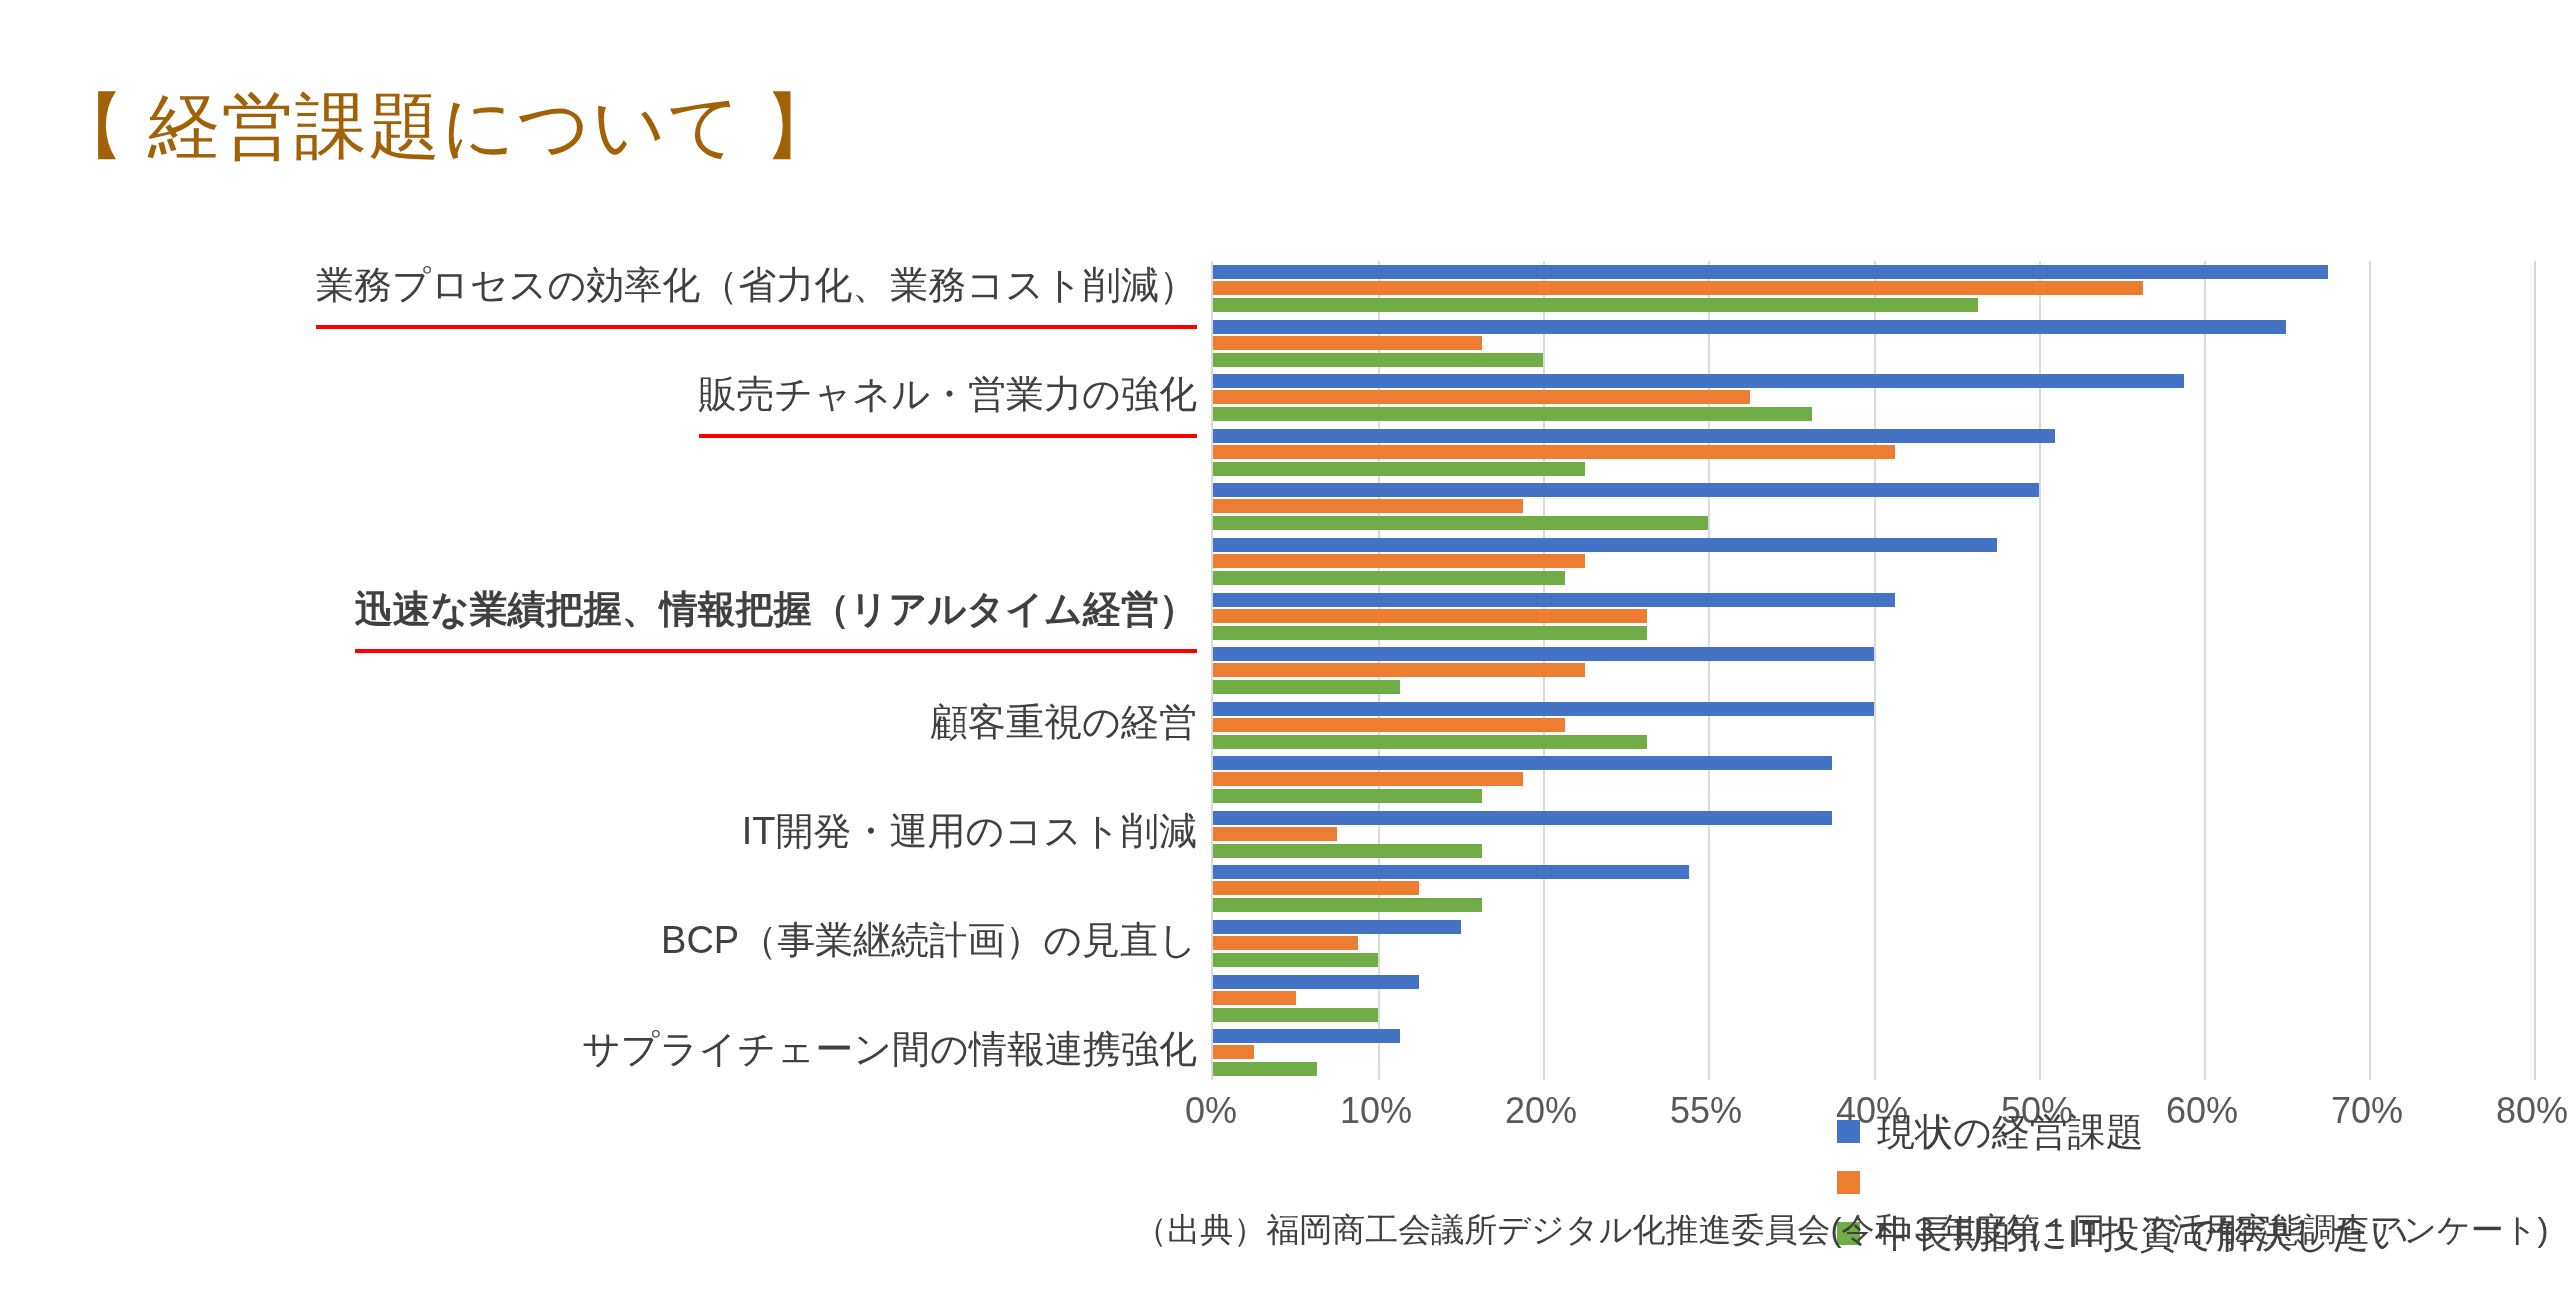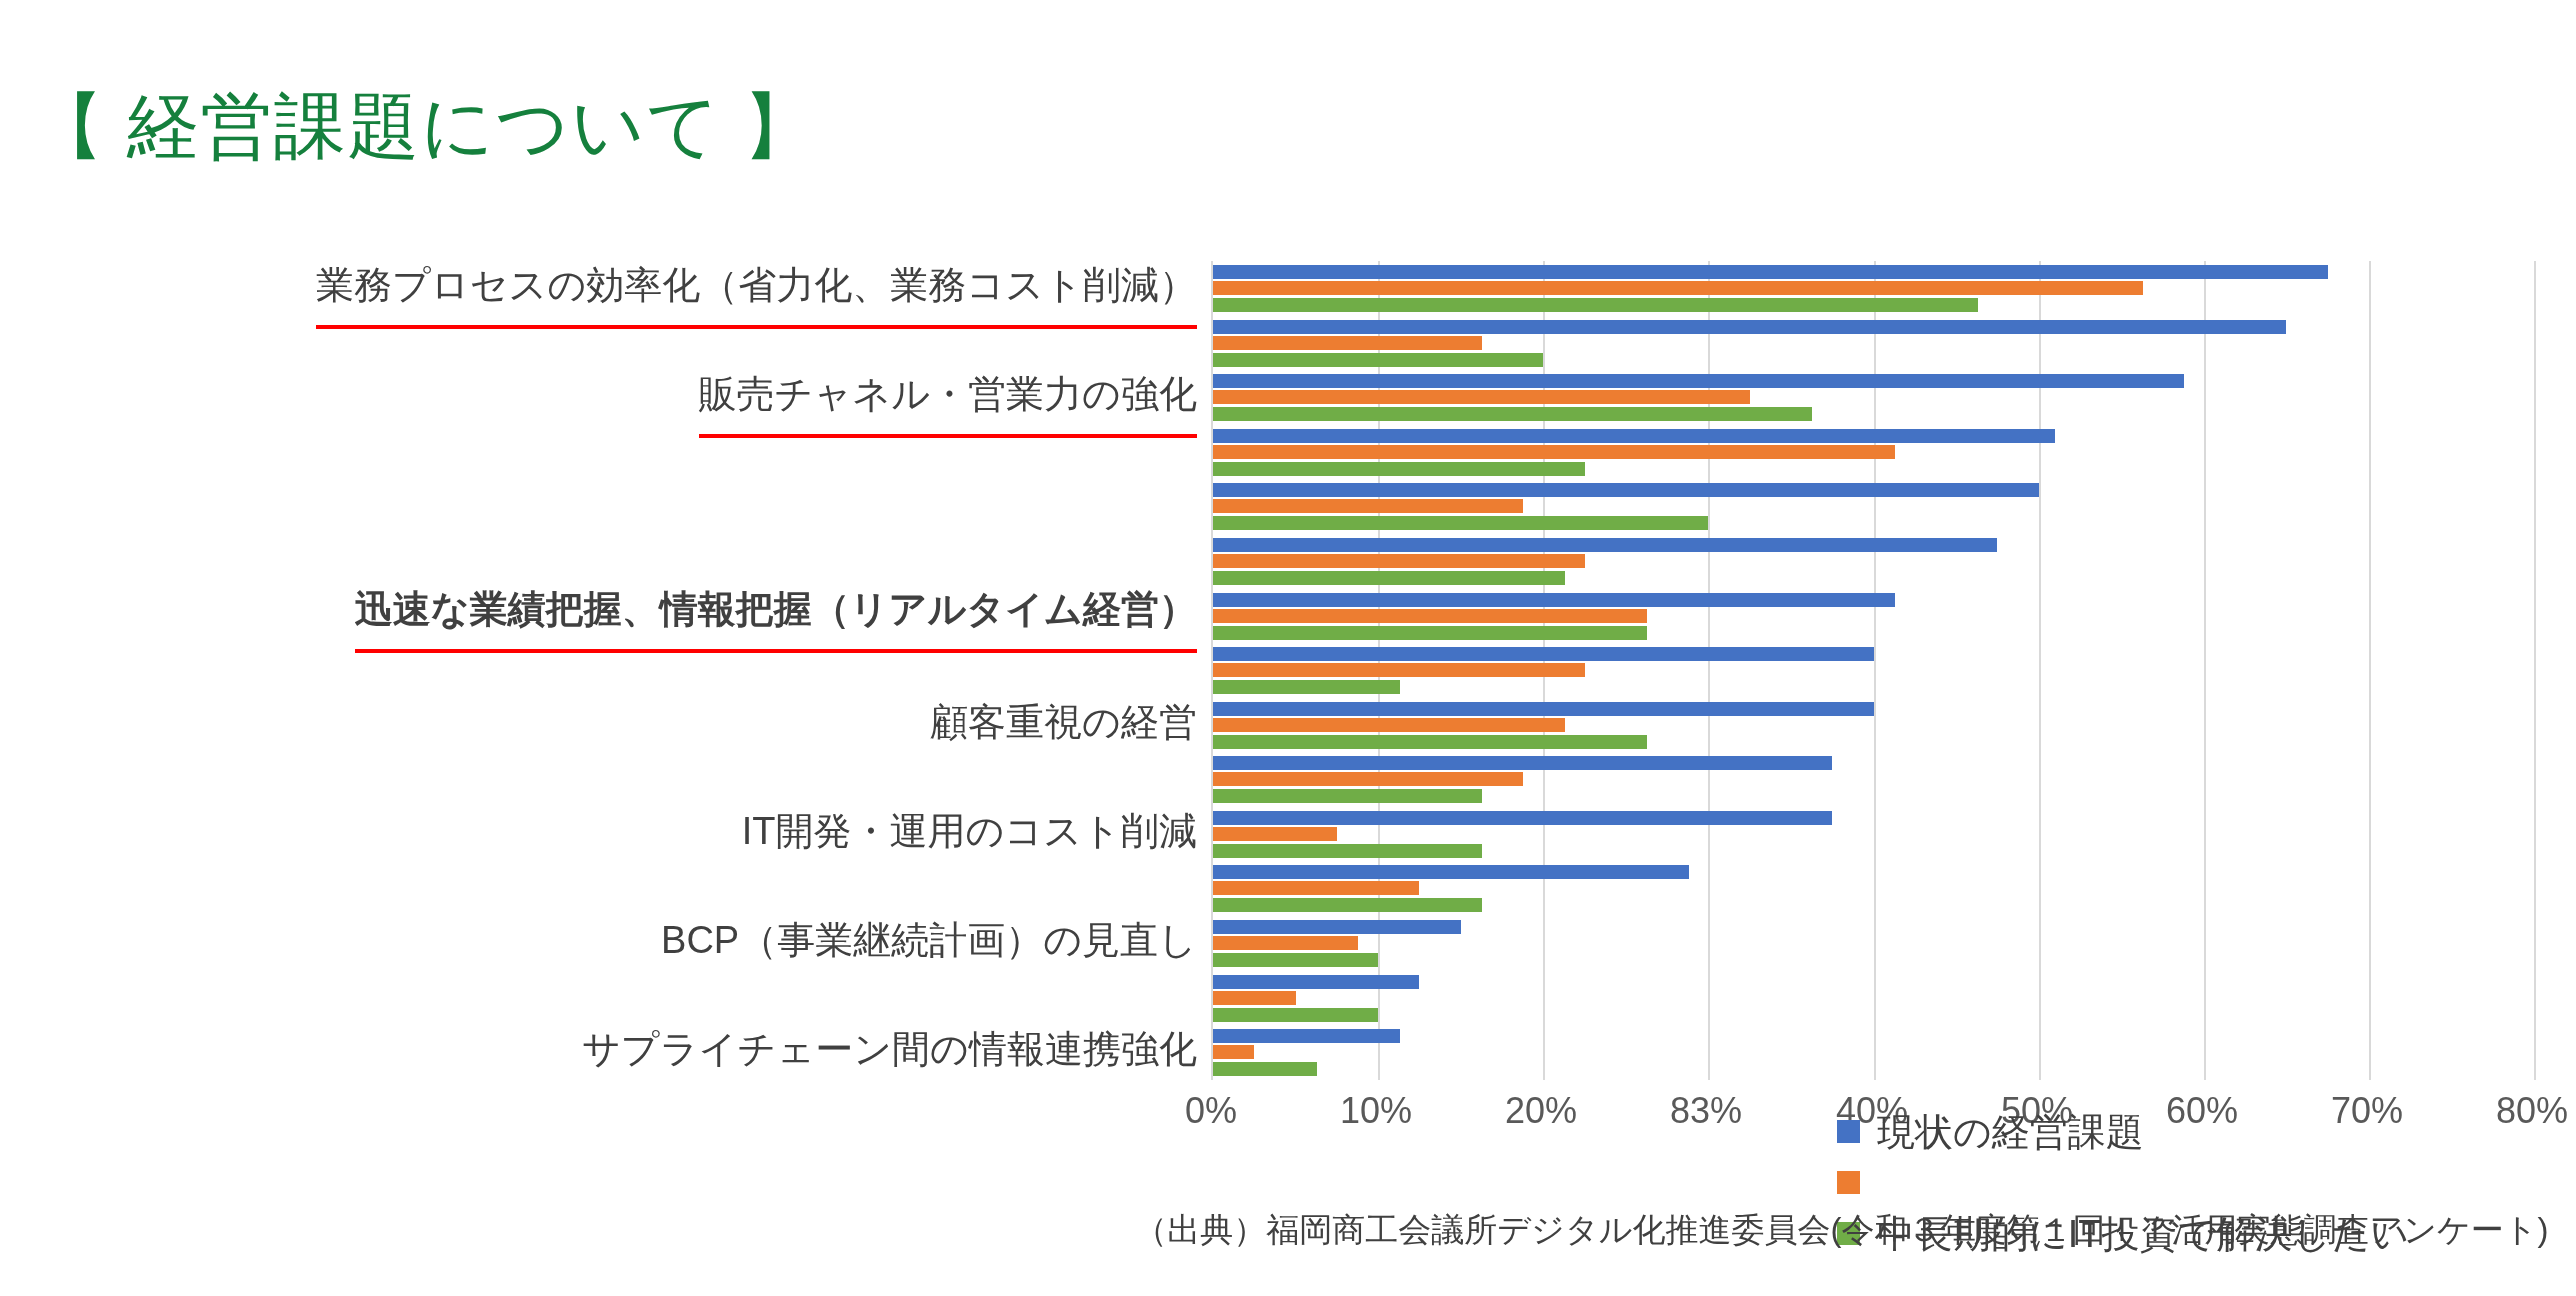--- a/index.html
+++ b/index.html
@@ -12,25 +12,25 @@
     height: 1297px;
     font-family: "Liberation Sans", sans-serif;
     color: #404040;
     position: relative;
     overflow: hidden;
   }
 
   
   #slide-title {
     position: absolute;
-    left: 32px;
+    left: 53px;
     top: 89px;
     font-size: 72px;
     line-height: 1.05;
-    color: #15803d;
+    color: #a16207;
     letter-spacing: 0.02em;
     white-space: pre;
   }
 
   
   #chart-area {
     position: absolute;
     left: 41px;
     top: 261px;
     width: 2491px;
@@ -243,21 +243,21 @@
         <div class="bar s0" title="現状の経営課題: 11.3%" style="top: 3.9px; width: 187px; background: rgb(68, 114, 196);"></div>
         <div class="bar s1" title="短期的にIT投資で解決したい: 2.5%" style="top: 20.4px; width: 41px; background: rgb(237, 125, 49);"></div>
         <div class="bar s2" title="中長期的にIT投資で解決したい: 6.3%" style="top: 37px; width: 104px; background: rgb(112, 173, 71);"></div>
       </div>
     </div>
 
   <div id="x-axis">
       <div class="xtick" style="left: 0px;">0%</div>
       <div class="xtick" style="left: 165px;">10%</div>
       <div class="xtick" style="left: 330px;">20%</div>
-      <div class="xtick" style="left: 495px;">83%</div>
+      <div class="xtick" style="left: 495px;">55%</div>
       <div class="xtick" style="left: 661px;">40%</div>
       <div class="xtick" style="left: 826px;">50%</div>
       <div class="xtick" style="left: 991px;">60%</div>
       <div class="xtick" style="left: 1156px;">70%</div>
       <div class="xtick" style="left: 1321px;">80%</div>
     </div>
 
   <div id="legend">
       <div class="legend-row">
         <span class="legend-swatch" style="background: rgb(68, 114, 196);"></span>

